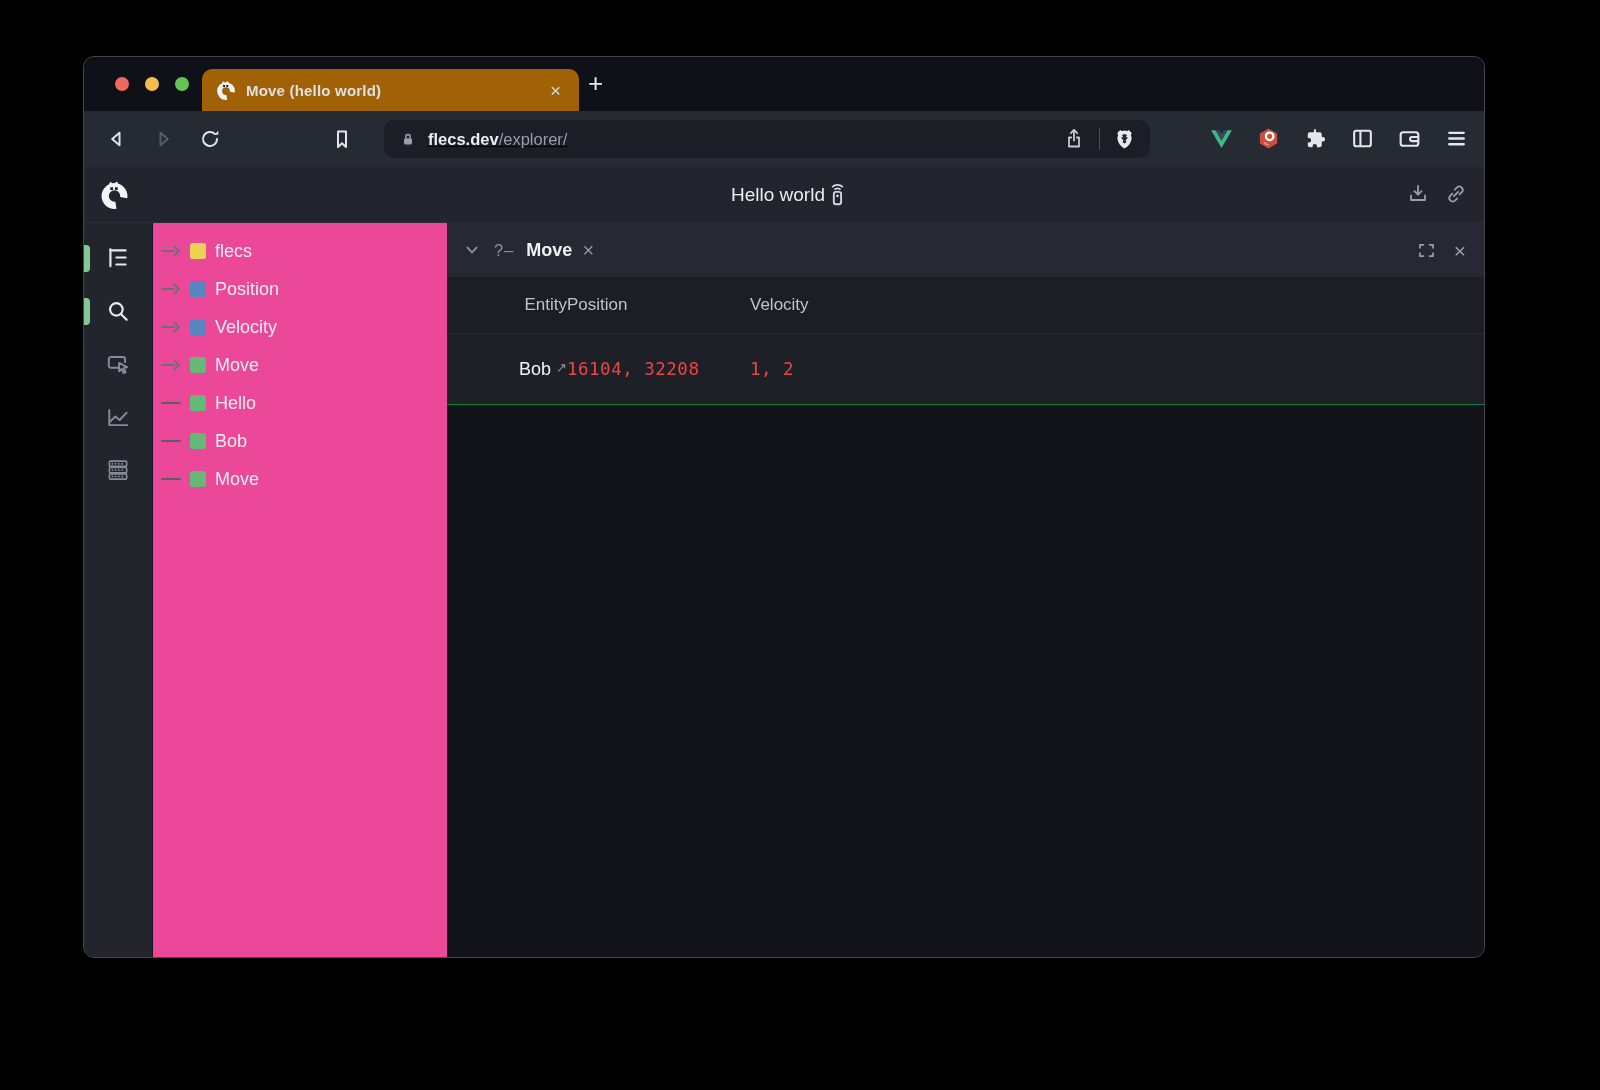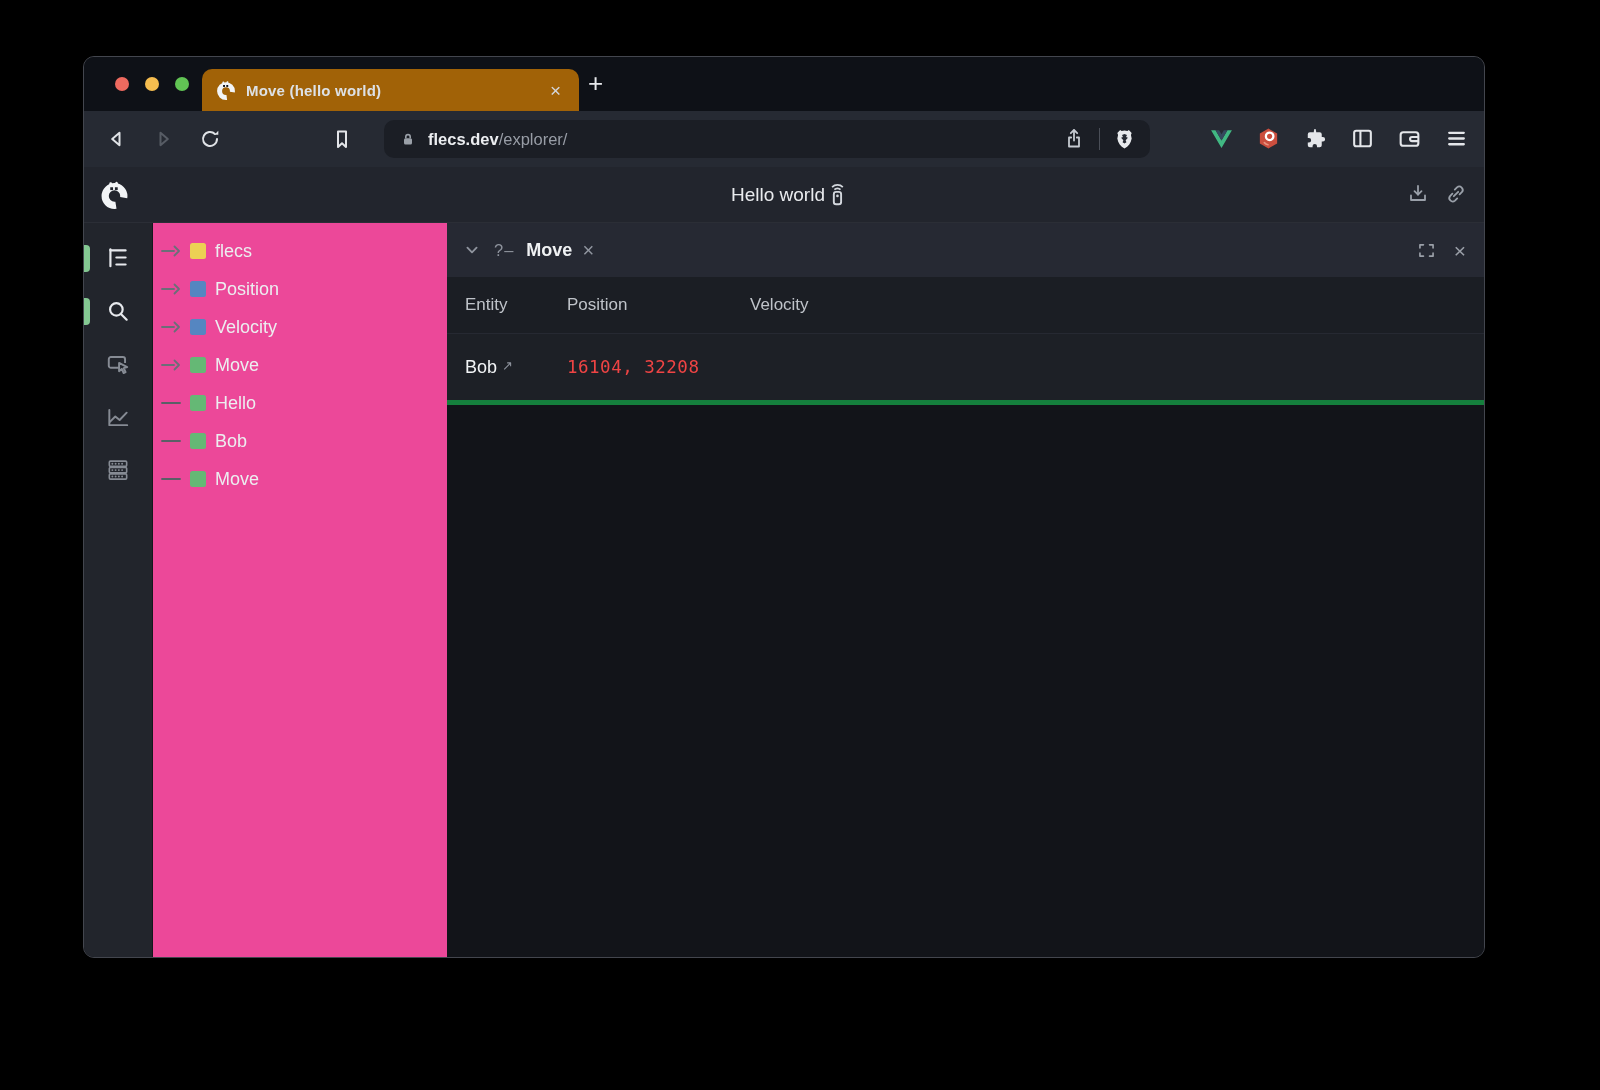--- a/index.html
+++ b/index.html
@@ -22,21 +22,21 @@
   }
   .tab-title { flex:1; margin-left:10px; font-size:15px; font-weight:700; color:#dde1e6; letter-spacing:.2px; white-space:nowrap; overflow:hidden; }
   .tab-close { color:#d4d7dc; font-size:19px; line-height:1; cursor:default; padding:2px 4px; }
   .newtab { position:absolute; left:504px; top:13px; color:#e6e8ec; font-size:26px; font-weight:400; line-height:26px; }
 
   
   .toolbar { position:relative; height:56px; background:#262a33; display:flex; align-items:center; }
   .navbtn { position:absolute; top:16px; width:24px; height:24px; }
   .urlbar {
     position:absolute; left:300px; top:9px; width:766px; height:38px;
-    background:#1b1e25; border-radius:10px; display:flex; align-items:center; padding:0 14px 0 16px;
+    background:#1b1e25; border-radius:10px; display:flex; align-items:center; padding:0 14px 0 16px;text-decoration:underline;
   }
   .url-text { margin-left:12px; font-size:16.5px; }
   .url-domain { color:#eceef1; font-weight:700; }
   .url-path { color:#989da6; font-weight:400; }
   .urlbar .spacer { flex:1; }
   .url-sep { width:1px; height:22px; background:#4a4e57; margin:0 13px; }
   .ext-row { position:absolute; right:14px; top:14px; display:flex; gap:20px; align-items:center; }
   .ext-row .ext { width:27px; height:27px; display:flex; align-items:center; justify-content:center; }
 
   
@@ -65,22 +65,22 @@
   .querypanel { flex:1; background:#121419; display:flex; flex-direction:column; }
   .qheader { height:54px; background:#262933; display:flex; align-items:center; padding:0 18px 0 14px; }
   .q-prefix { margin-left:11px; color:#8d929c; font-size:16.5px; font-weight:500; letter-spacing:1px; }
   .q-title { margin-left:12px; color:#f0f2f4; font-size:18px; font-weight:700; }
   .q-close { margin-left:10px; color:#9196a0; font-size:20px; line-height:1; }
   .qheader .spacer { flex:1; }
   .q-x { margin-left:17px; color:#9ba0a9; font-size:21px; line-height:1; }
 
   .thead { height:57px; background:#1b1e24; display:flex; align-items:center; padding-left:18px; border-bottom:1px solid #262932; }
   .th { color:#bfc3c9; font-size:17px; font-weight:400; }
-  .trow { height:71px; background:#1d2026; display:flex; align-items:center; padding-left:18px; border-bottom:5px solid #15803d; }
-  .col-entity { width:102px; } .col-position { width:183px; } .col-velocity { flex:1; }
+  .trow { height:71px; background:#1d2026; display:flex; align-items:center; padding-left:18px; border-bottom:1px solid #15803d; }
+  .col-entity { width:102px;text-align:right; } .col-position { width:183px; } .col-velocity { flex:1; }
   .cell-entity { color:#f2f4f6; font-size:18px; font-weight:500; }
   .link-arrow { color:#8d929c; font-size:13px; vertical-align:3px; margin-left:5px; }
   .cell-val { color:#ef4444; font-size:17.5px; font-family:"DejaVu Sans Mono", monospace; letter-spacing:.5px; }
 
   svg { display:block; }
 </style>
 </head>
 <body>
 
 <div class="window">
@@ -371,17 +371,18 @@
 
       <div class="thead">
         <span class="th col-entity">Entity</span>
         <span class="th col-position">Position</span>
         <span class="th col-velocity">Velocity</span>
       </div>
 
       <div class="trow">
         <span class="col-entity"><span class="cell-entity">Bob</span><span class="link-arrow">↗</span></span>
         <span class="col-position cell-val">16104, 32208</span>
+        <span class="col-velocity cell-val">1, 2</span>
       </div>
     </div>
 
   </div>
 </div>
 
 </body></html>

